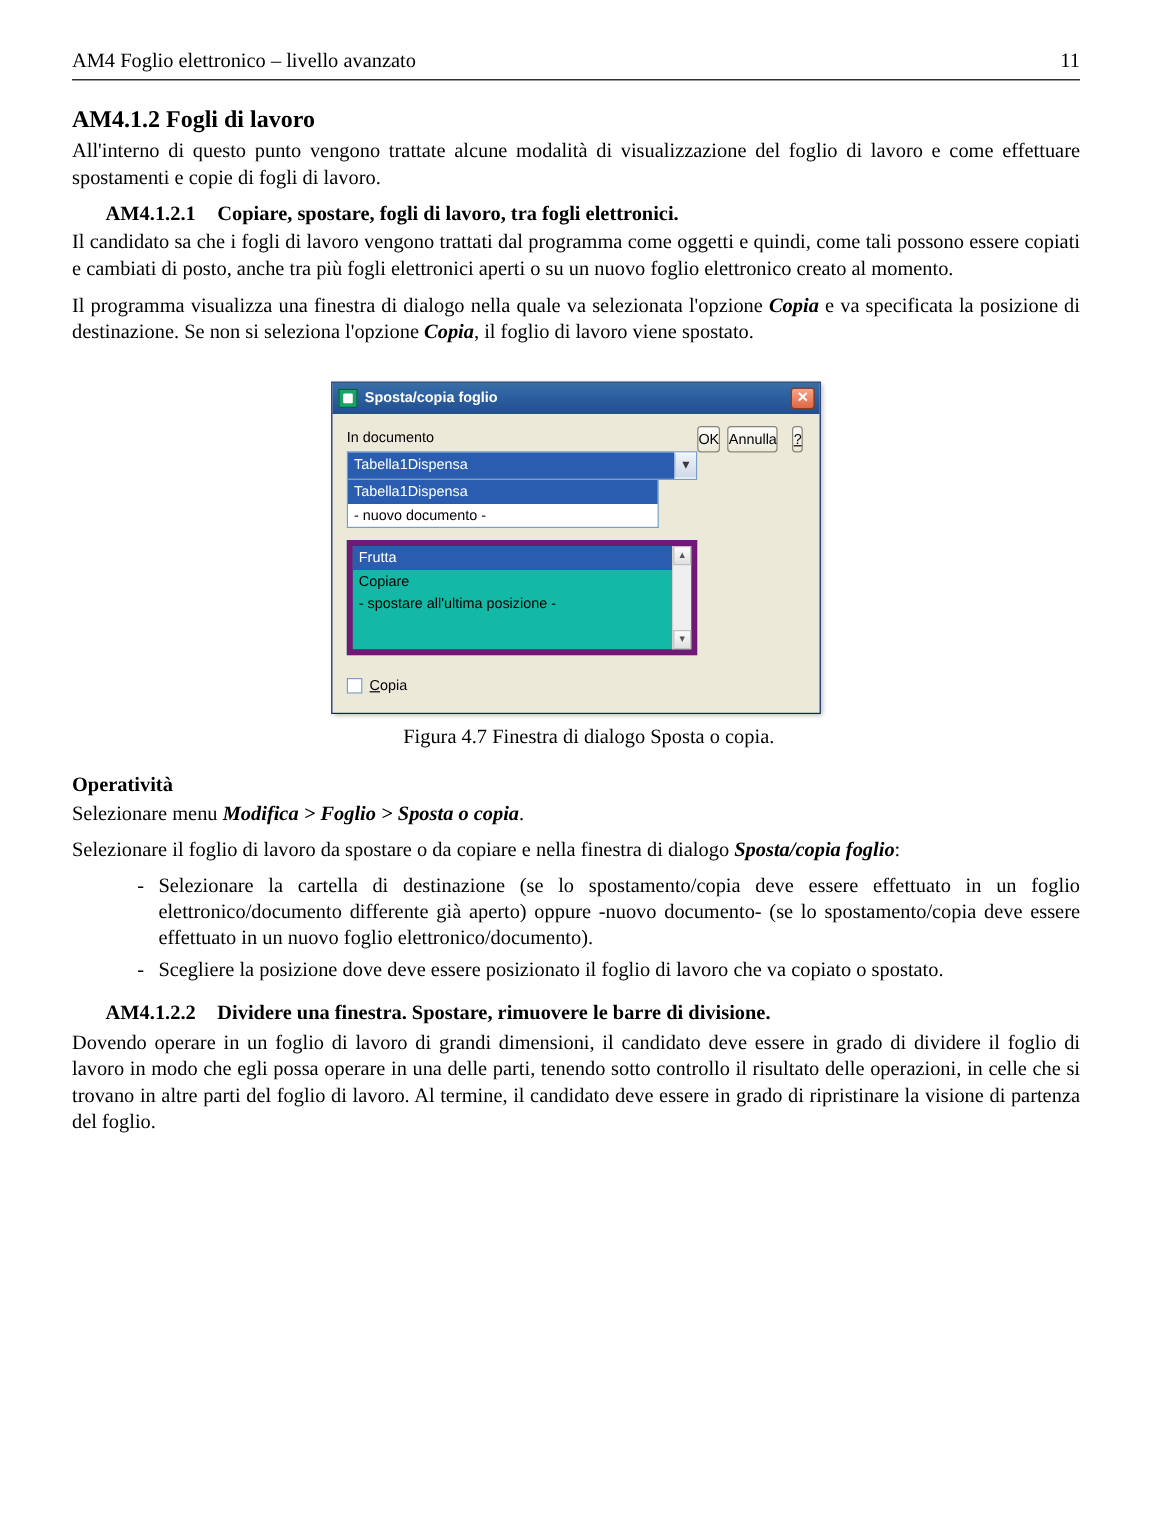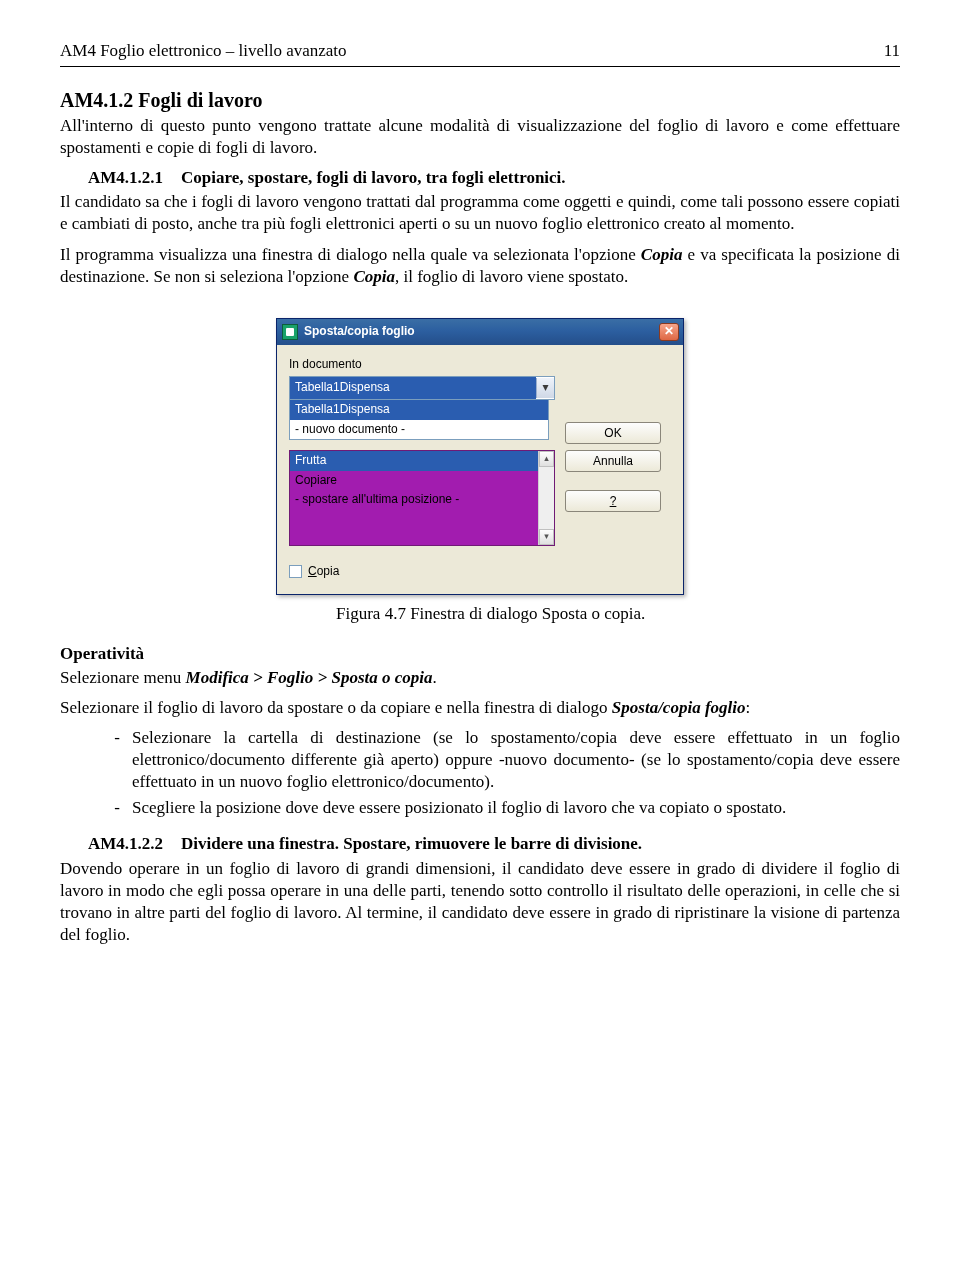--- a/index.html
+++ b/index.html
@@ -69,27 +69,26 @@
   .titlebar .close-btn {
     width: 20px; height: 18px;
     background: linear-gradient(to bottom,#f7a58a,#de6744);
     border: 1px solid #8a3a20;
     border-radius: 3px;
     display: flex; align-items: center; justify-content: center;
     color: #fff; font-weight: bold; font-size: 12px;
     cursor: pointer;
   }
   .dlg-body {
-    padding: 10px 22px 14px 12px;
-    display: flex;
-    gap: 10px;
-    align-items: center;
+    padding: 10px 6px 14px 12px;
+    display: flex;
+    gap: 0;
   }
   .dlg-left { flex: 1; }
-  .dlg-right { width: 96px; display: flex; flex-direction: column; gap: 6px; }
+  .dlg-right { width: 96px; display: flex; gap: 6px; }
   .dlg-right .btn {
     height: 22px;
     background: linear-gradient(to bottom,#fdfdfd,#ece9d8);
     border: 1px solid #8a867a;
     border-radius: 3px;
     text-align: center;
     line-height: 20px;
     cursor: pointer;
     font-size: 12px;
   }
@@ -123,22 +122,22 @@
   }
   .dropdown-list .opt {
     padding: 2px 5px;
   }
   .dropdown-list .opt.sel {
     background: #2a5db0;
     color: #fff;
   }
   .listbox {
     margin-top: 10px;
-    border: 1px solid #701a75;
-    background: #a21caf;
+    border: 5px solid #701a75;
+    background: #14b8a6;
     height: 96px;
     position: relative;
   }
   .listbox .opt { padding: 2px 5px; }
   .listbox .opt.sel { background: #2a5db0; color: #fff; }
   .listbox .scrollbar {
     position: absolute; right: 0; top: 0; bottom: 0; width: 16px;
     background: #efefef; border-left: 1px solid #d0d0d0;
     display: flex; flex-direction: column; justify-content: space-between;
   }

